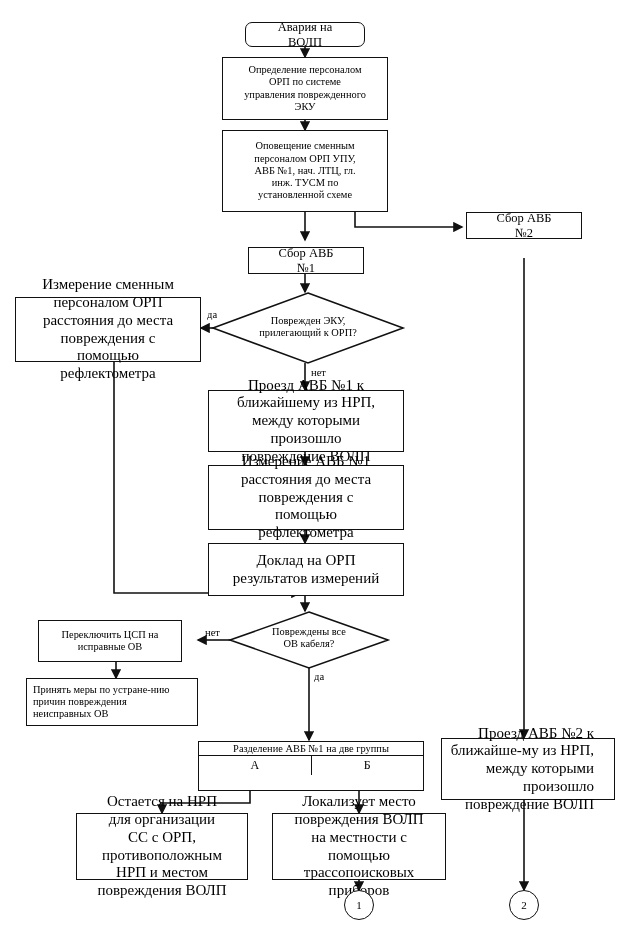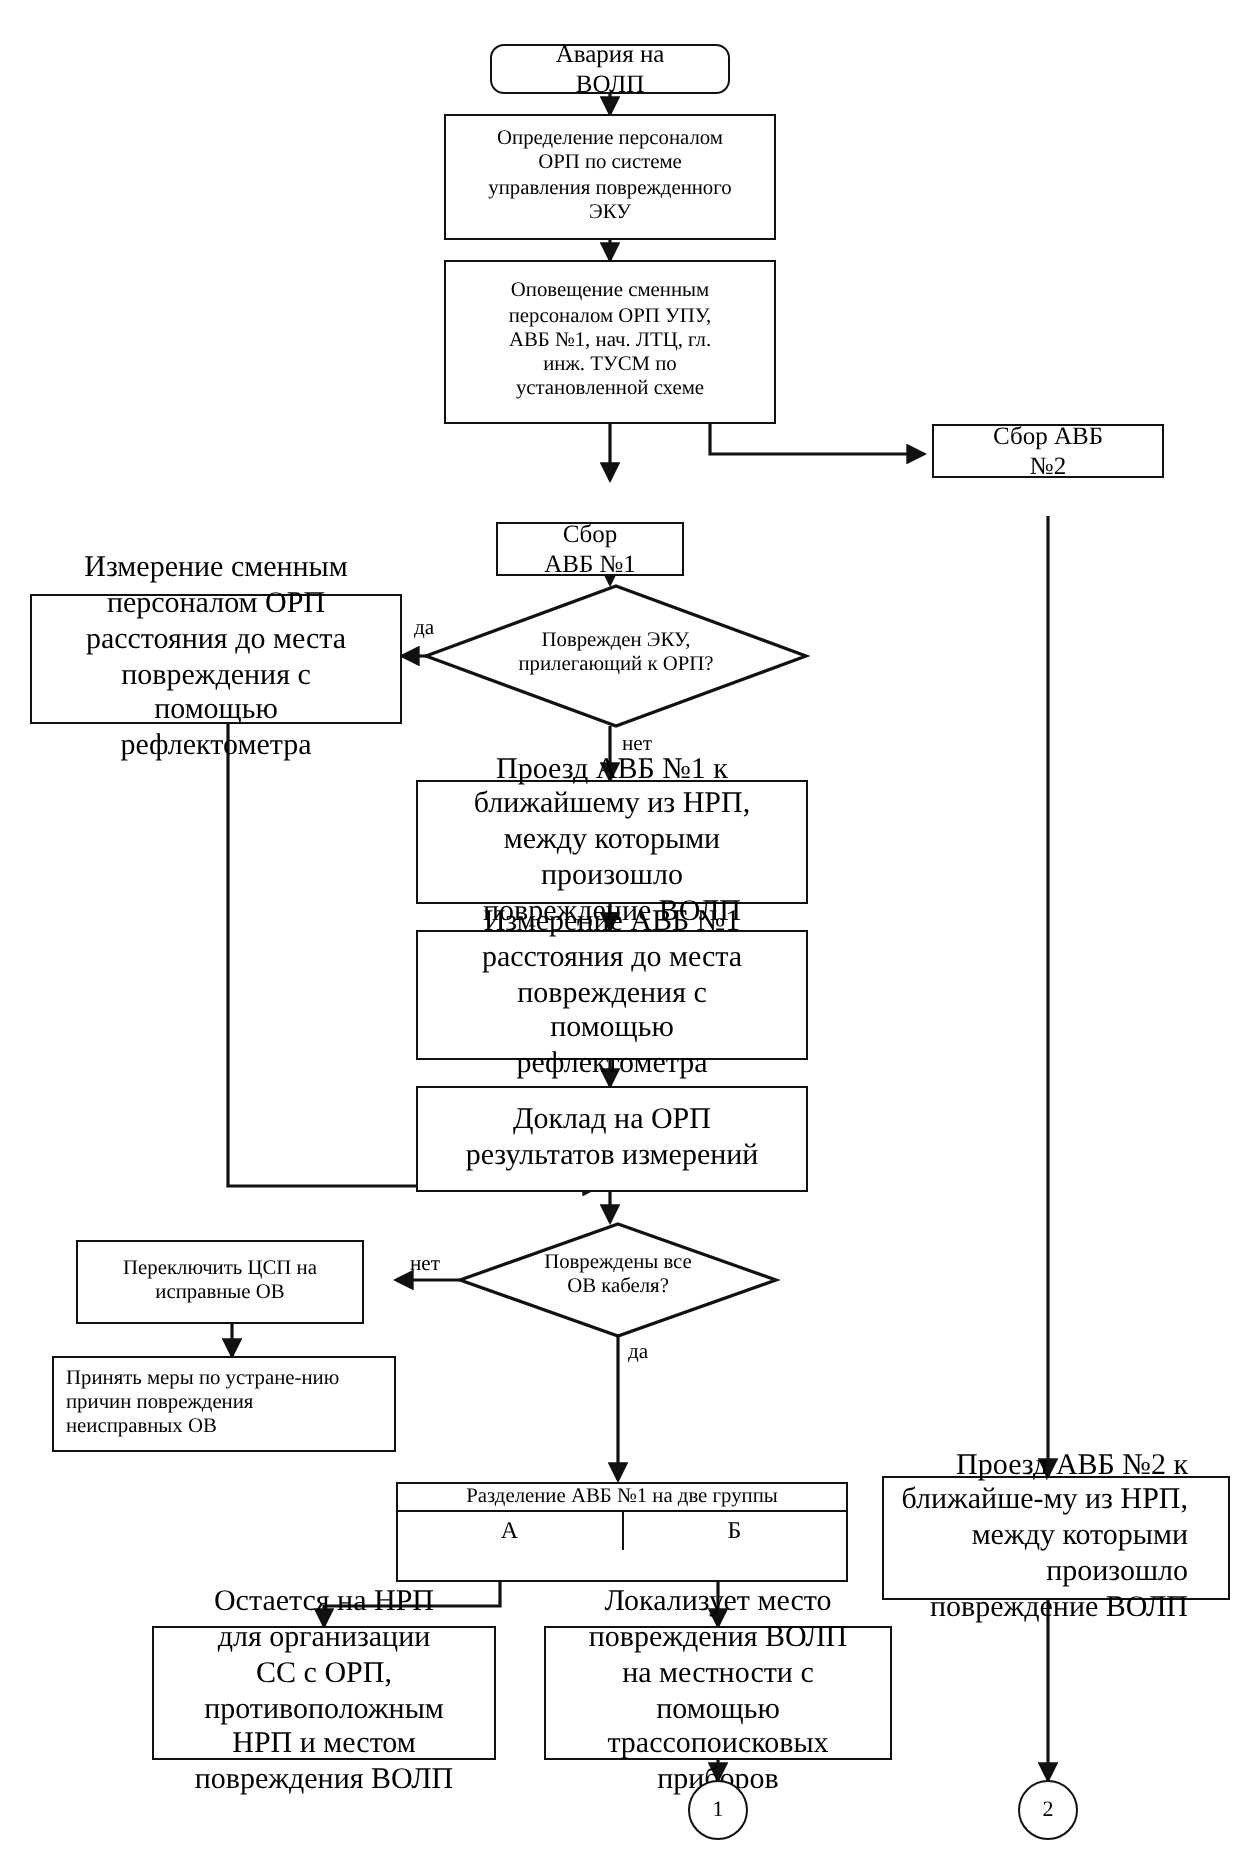--- a/index.html
+++ b/index.html
@@ -160,21 +160,21 @@
   </div>
 
   <div class="node f105" style="left:222px; top:57px; width:166px; height:63px;">
     <span class="txt">Определение персоналом ОРП по системе управления поврежденного ЭКУ</span>
   </div>
 
   <div class="node f105" style="left:222px; top:130px; width:166px; height:82px;">
     <span class="txt">Оповещение сменным персоналом ОРП УПУ, АВБ №1, нач. ЛТЦ, гл. инж. ТУСМ по установленной схеме</span>
   </div>
 
-  <div class="node f12" style="left:248px; top:261px; width:94px; height:27px;justify-content:center;">
+  <div class="node f12" style="left:248px; top:247px; width:116px; height:27px;justify-content:center;">
     <span class="txt">Сбор АВБ №1</span>
   </div>
 
   <div class="node f12" style="left:466px; top:212px; width:116px; height:27px;">
     <span class="txt">Сбор АВБ №2</span>
   </div>
 
   <div class="diamond-label" style="left:233px; top:315px; width:150px;">
     <span>Поврежден ЭКУ,</span><br>
     <span>прилегающий к ОРП?</span>

